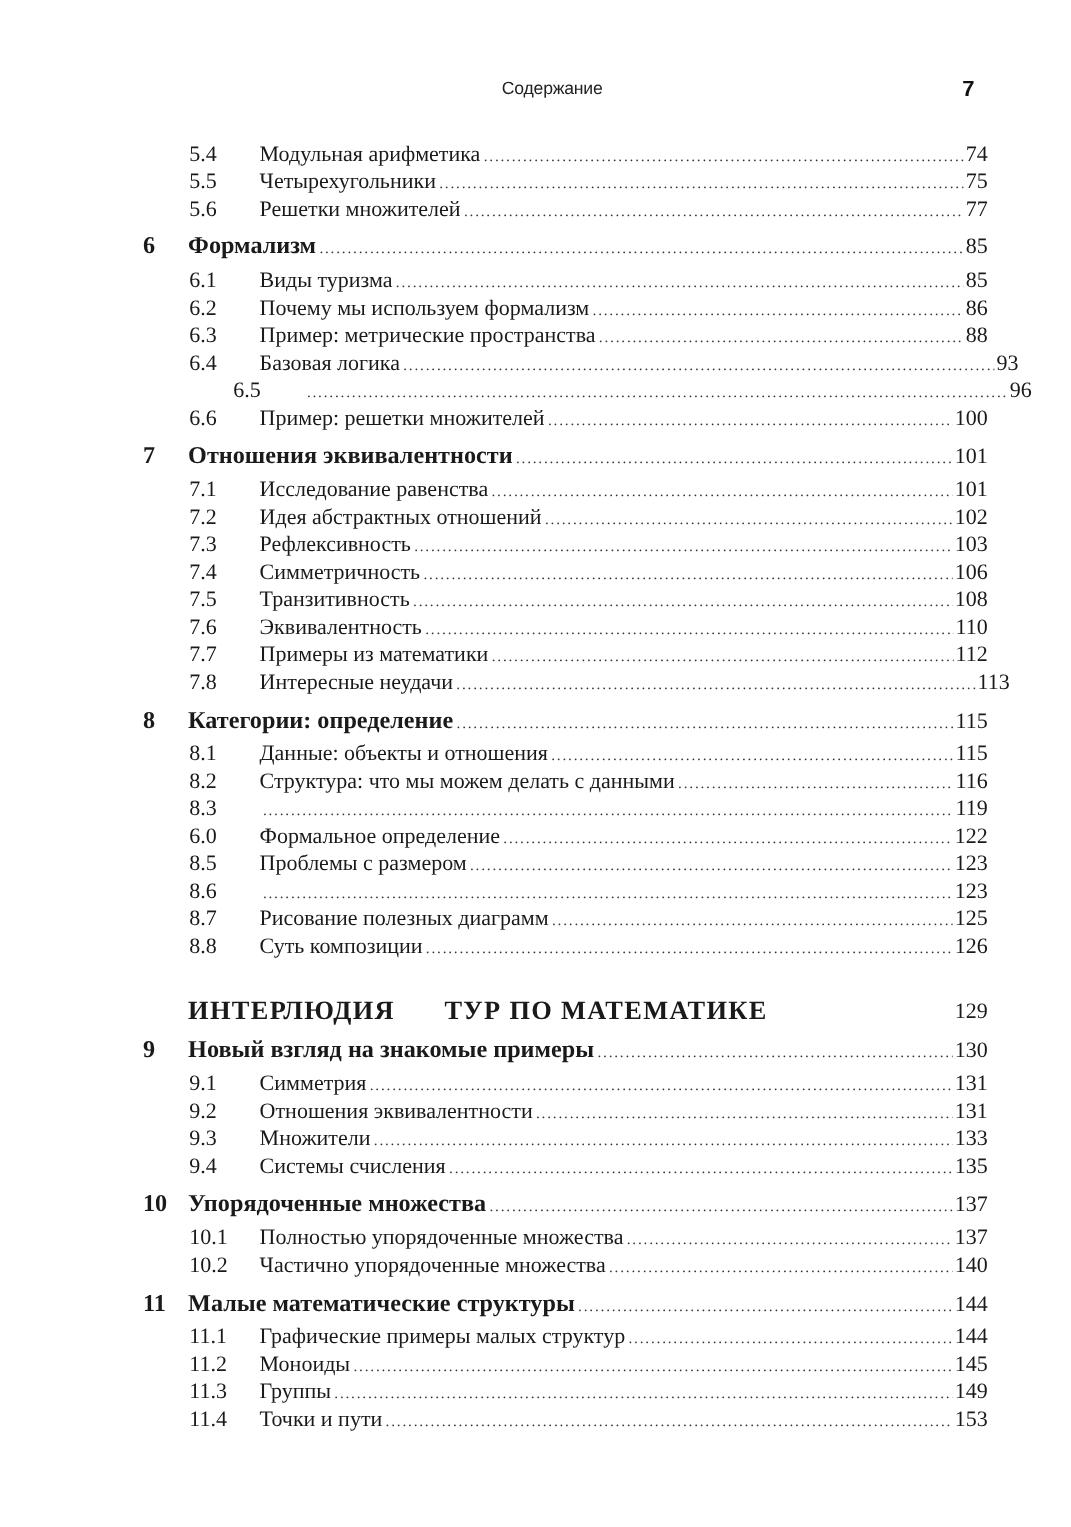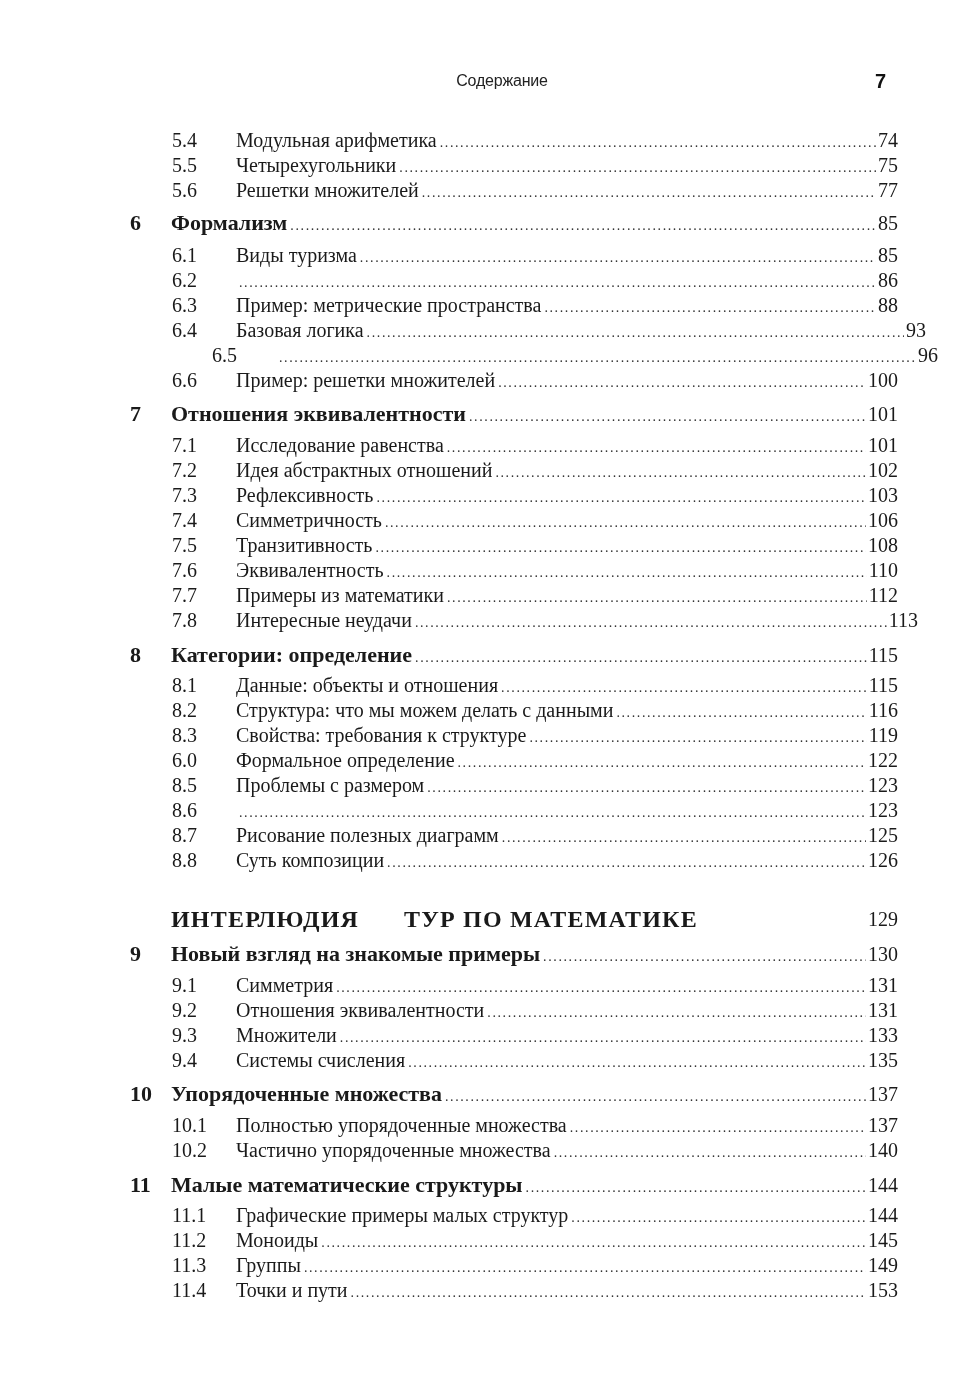--- a/index.html
+++ b/index.html
@@ -101,20 +101,21 @@
       <span class="num">6.1</span>
       <span class="title-wrap">
         <span class="title">Виды туризма</span>
         <span class="leader">................................................................................................................................................................................................................................................................................................................................................................................................................</span>
         <span class="pg">85</span>
       </span>
     </div>
     <div class="row section" style="top: 268px;">
       <span class="num">6.2</span>
       <span class="title-wrap">
+        <span class="title">Почему мы используем формализм</span>
         <span class="leader">................................................................................................................................................................................................................................................................................................................................................................................................................</span>
         <span class="pg">86</span>
       </span>
     </div>
     <div class="row section" style="top: 293px;">
       <span class="num">6.3</span>
       <span class="title-wrap">
         <span class="title">Пример: метрические пространства</span>
         <span class="leader">................................................................................................................................................................................................................................................................................................................................................................................................................</span>
         <span class="pg">88</span>
@@ -235,21 +236,20 @@
       <span class="num">8.2</span>
       <span class="title-wrap">
         <span class="title">Структура: что мы можем делать с данными</span>
         <span class="leader">................................................................................................................................................................................................................................................................................................................................................................................................................</span>
         <span class="pg">116</span>
       </span>
     </div>
     <div class="row section" style="top: 723px;">
       <span class="num">8.3</span>
       <span class="title-wrap">
-        <span class="title">Свойства: требования к структуре</span>
         <span class="leader">................................................................................................................................................................................................................................................................................................................................................................................................................</span>
         <span class="pg">119</span>
       </span>
     </div>
     <div class="row section" style="top: 748px;">
       <span class="num">6.0</span>
       <span class="title-wrap">
         <span class="title">Формальное определение</span>
         <span class="leader">................................................................................................................................................................................................................................................................................................................................................................................................................</span>
         <span class="pg">122</span>

